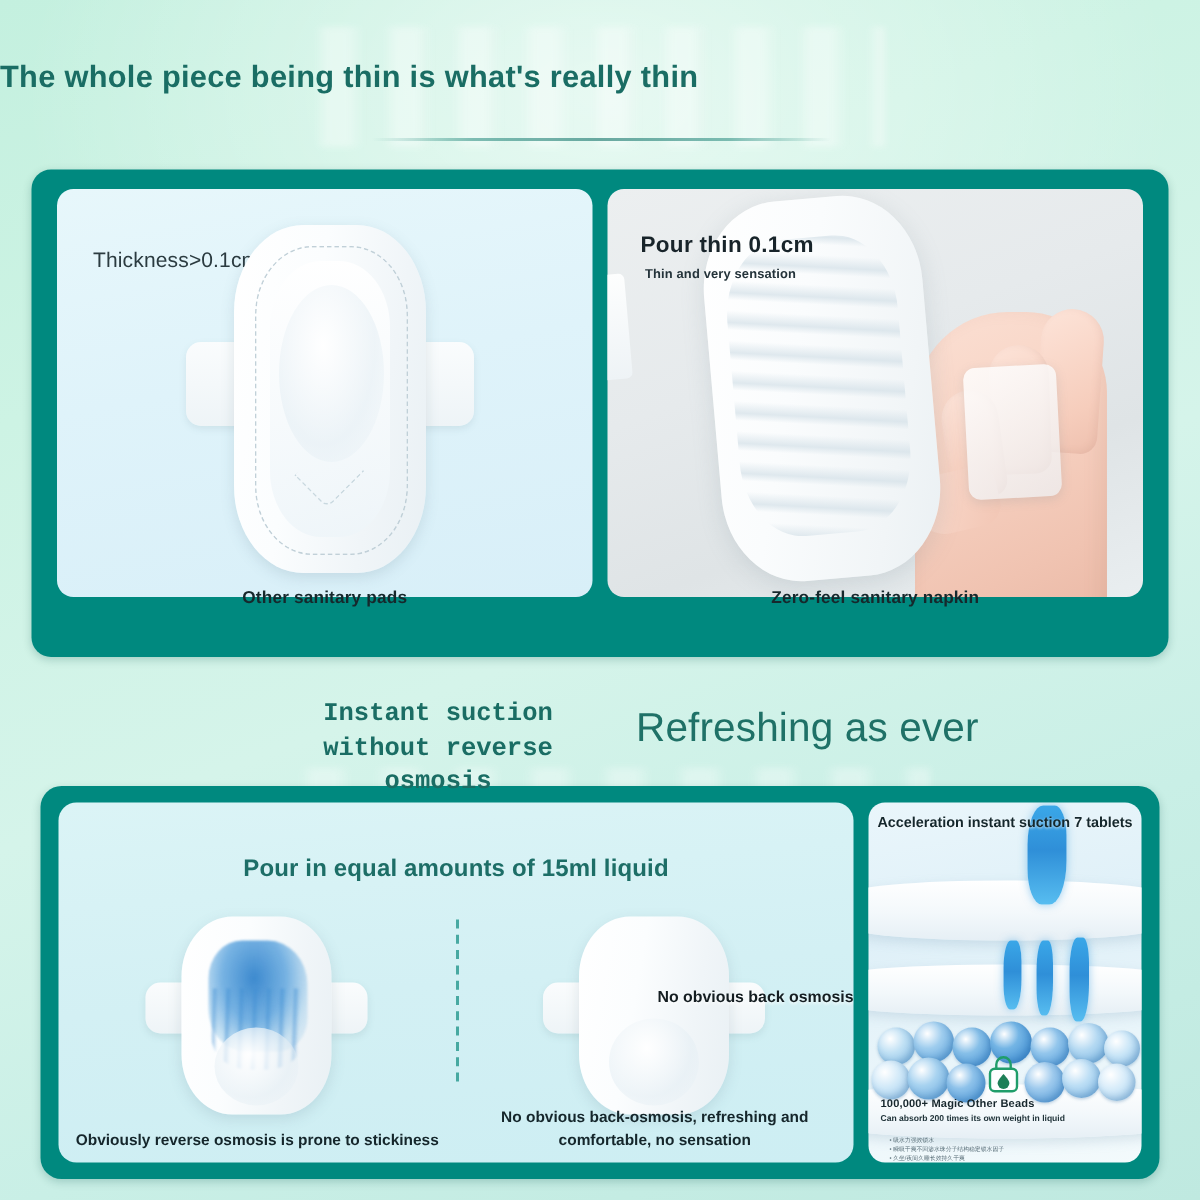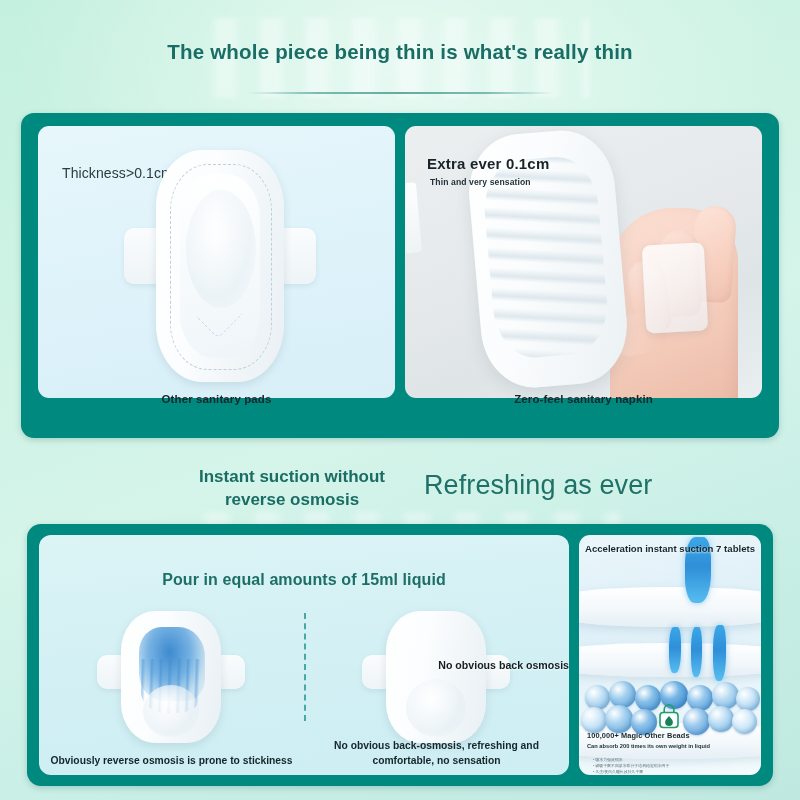--- a/index.html
+++ b/index.html
@@ -53,21 +53,21 @@
     filter: blur(2.4px);
     opacity: .8;
     pointer-events: none;
   }
 
   
   .headline-top {
     position: absolute;
     left: 0; top: 40px;
     width: 800px;
-    text-align: center;
+    text-align: left;
     font-size: 20.5px;
     font-weight: 700;
     letter-spacing: .2px;
     color: #1a6d64;
     z-index: 4;
   }
   .headline-rule {
     position: absolute;
     left: 248px; top: 92px;
     width: 306px; height: 2px;
@@ -252,20 +252,21 @@
   .headline-mid-small {
     position: absolute;
     left: 176px; top: 466px;
     width: 232px;
     text-align: center;
     font-size: 17px;
     font-weight: 700;
     line-height: 1.33;
     color: #1a6d64;
     z-index: 5;
+    font-family: Liberation Mono, monospace;
   }
   .headline-mid-big {
     position: absolute;
     left: 424px; top: 470px;
     font-size: 27px;
     font-weight: 400;
     letter-spacing: .1px;
     color: #1f7167;
     z-index: 4;
   }
@@ -466,21 +467,21 @@
         <div class="finger" style="right:94px; bottom:66px; width:38px; height:72px; transform:rotate(-8deg);"></div>
         <div class="thumb"></div>
 
         <div class="thin-pad">
           <div class="thin-pad-ridges"></div>
         </div>
         <div class="thin-pad-wing"></div>
         <div class="release-tab"></div>
       </div>
 
-      <div class="lbl-extrathin">Extra ever 0.1cm</div>
+      <div class="lbl-extrathin">Pour thin 0.1cm</div>
       <div class="lbl-breathable">Thin and very sensation</div>
     </div>
 
     <div class="cap-row">
       <div class="cap left">Other sanitary pads</div>
       <div class="cap right">Zero-feel sanitary napkin</div>
     </div>
   </div>
 
   <div class="headline-mid-small">Instant suction without reverse osmosis</div>

